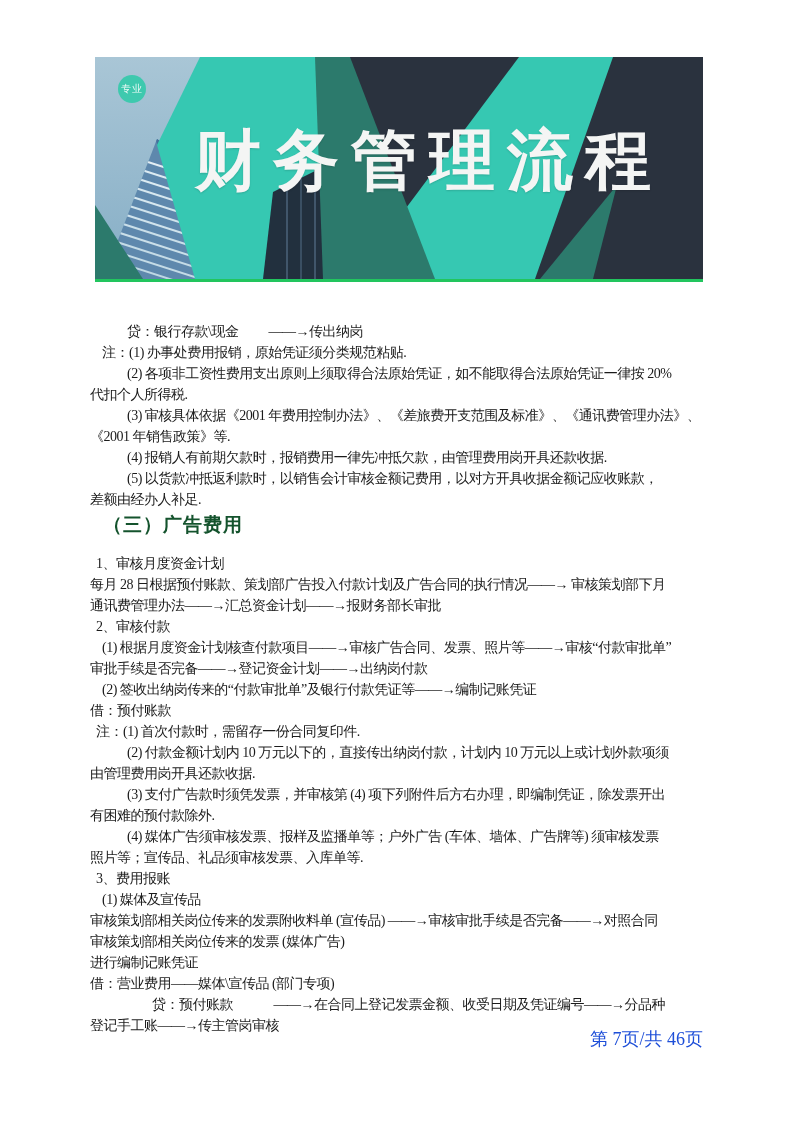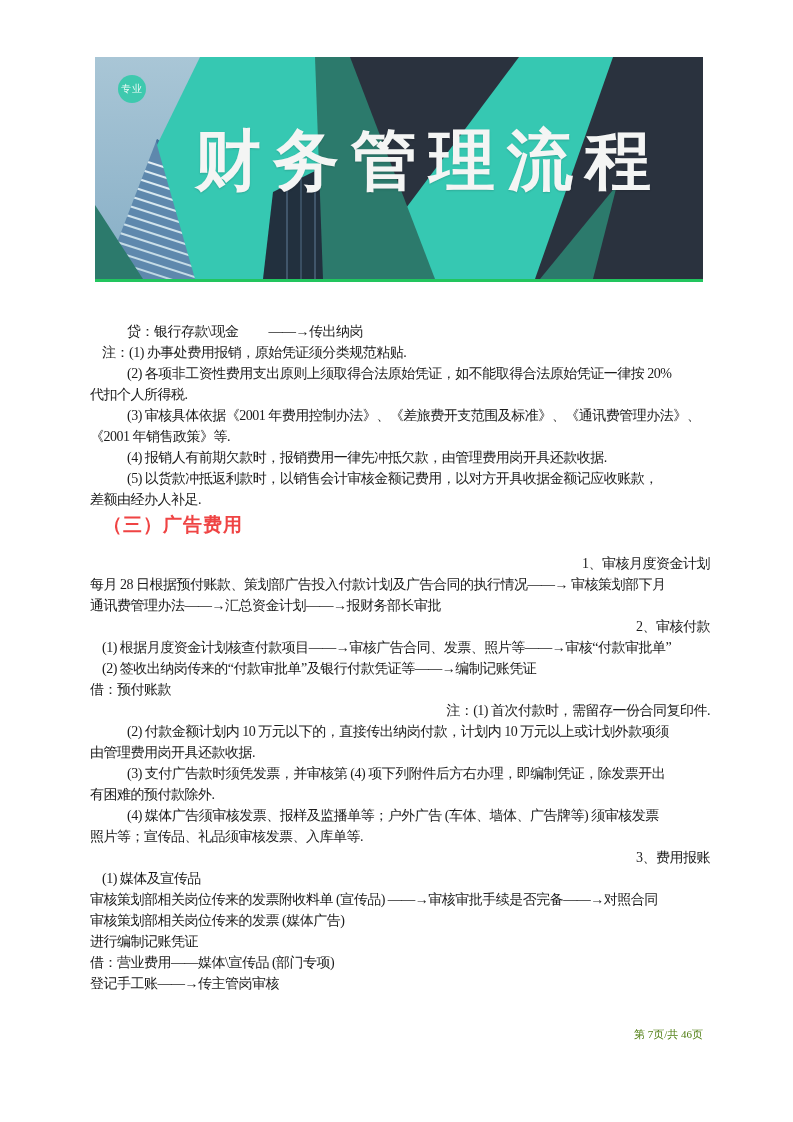--- a/index.html
+++ b/index.html
@@ -39,35 +39,35 @@
   
   .content {
     position:absolute; left:90px; top:283px; width:620px;margin-top:38px;
   }
   .ln {
     font-size:14px; line-height:21px;
     letter-spacing:-0.5px;
     white-space:pre; color:#1b1b1b;
   }
   .i0  { padding-left:0; }
-  .i6  { padding-left:6px;text-align:right; }
+  .i6  { padding-left:6px; }
   .i10 { padding-left:12px; }
   .i37 { padding-left:37px; }
   .i62 { padding-left:62px; }
 
   .section-heading {
     font-family:"Liberation Sans","DejaVu Sans",sans-serif;
-    font-size:19px; font-weight:700; color:#ef4444;
+    font-size:19px; font-weight:700; color:#14532d;
     line-height:26px; margin:2px 0 15px 13px;
     letter-spacing:1px;
   }
 
   .footer {
     position:absolute; right:90px; top:1027px;
-    font-size:11px; letter-spacing:0; color:#4d7c0f;
+    font-size:18px; letter-spacing:0; color:#1d4ed8;
   }
 </style>
 </head>
 <body>
 
 <div class="banner">
   <svg viewBox="0 0 608 222" preserveAspectRatio="none">
     <defs>
       <clipPath id="bclip">
           <polygon points="8,222 62,82 166,150 166,222"></polygon>
@@ -134,31 +134,33 @@
   <div class="ln i37">(5) 以货款冲抵返利款时，以销售会计审核金额记费用，以对方开具收据金额记应收账款，</div>
   <div class="ln i0">差额由经办人补足.</div>
 
   <div class="section-heading">（三）广告费用</div>
 
   <div class="ln i6">1、审核月度资金计划</div>
   <div class="ln i0">每月 28 日根据预付账款、策划部广告投入付款计划及广告合同的执行情况——→ 审核策划部下月</div>
   <div class="ln i0">通讯费管理办法——→汇总资金计划——→报财务部长审批</div>
   <div class="ln i6">2、审核付款</div>
   <div class="ln i10">(1) 根据月度资金计划核查付款项目——→审核广告合同、发票、照片等——→审核“付款审批单”</div>
+  <div class="ln i0">审批手续是否完备——→登记资金计划——→出纳岗付款</div>
   <div class="ln i10">(2) 签收出纳岗传来的“付款审批单”及银行付款凭证等——→编制记账凭证</div>
   <div class="ln i0">借：预付账款</div>
   <div class="ln i6">注：(1) 首次付款时，需留存一份合同复印件.</div>
   <div class="ln i37">(2) 付款金额计划内 10 万元以下的，直接传出纳岗付款，计划内 10 万元以上或计划外款项须</div>
   <div class="ln i0">由管理费用岗开具还款收据.</div>
   <div class="ln i37">(3) 支付广告款时须凭发票，并审核第 (4) 项下列附件后方右办理，即编制凭证，除发票开出</div>
   <div class="ln i0">有困难的预付款除外.</div>
   <div class="ln i37">(4) 媒体广告须审核发票、报样及监播单等；户外广告 (车体、墙体、广告牌等) 须审核发票</div>
   <div class="ln i0">照片等；宣传品、礼品须审核发票、入库单等.</div>
   <div class="ln i6">3、费用报账</div>
   <div class="ln i10">(1) 媒体及宣传品</div>
   <div class="ln i0">审核策划部相关岗位传来的发票附收料单 (宣传品) ——→审核审批手续是否完备——→对照合同</div>
   <div class="ln i0">审核策划部相关岗位传来的发票 (媒体广告)</div>
   <div class="ln i0">进行编制记账凭证</div>
   <div class="ln i0">借：营业费用——媒体\宣传品 (部门专项)</div>
+  <div class="ln i62">贷：预付账款　　　——→在合同上登记发票金额、收受日期及凭证编号——→分品种</div>
   <div class="ln i0">登记手工账——→传主管岗审核</div>
 </div>
 
 <div class="footer">第 7页/共 46页</div>
 
 </body></html>

